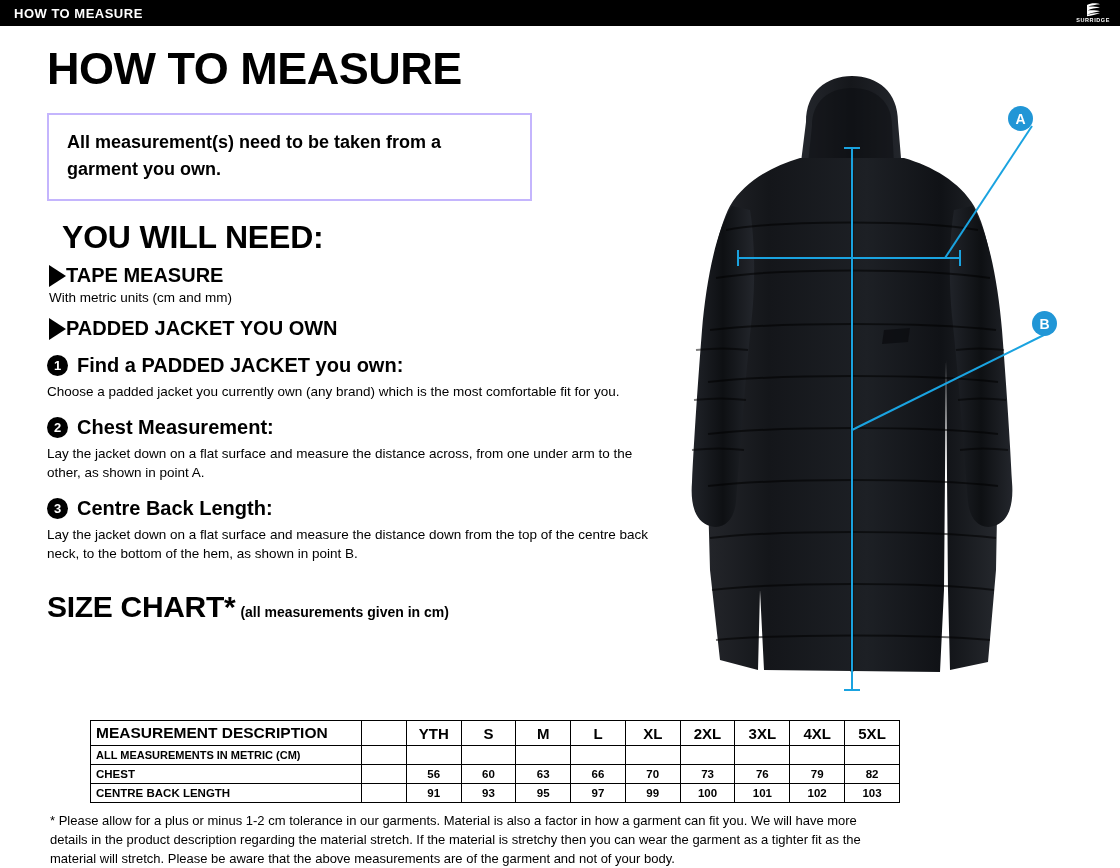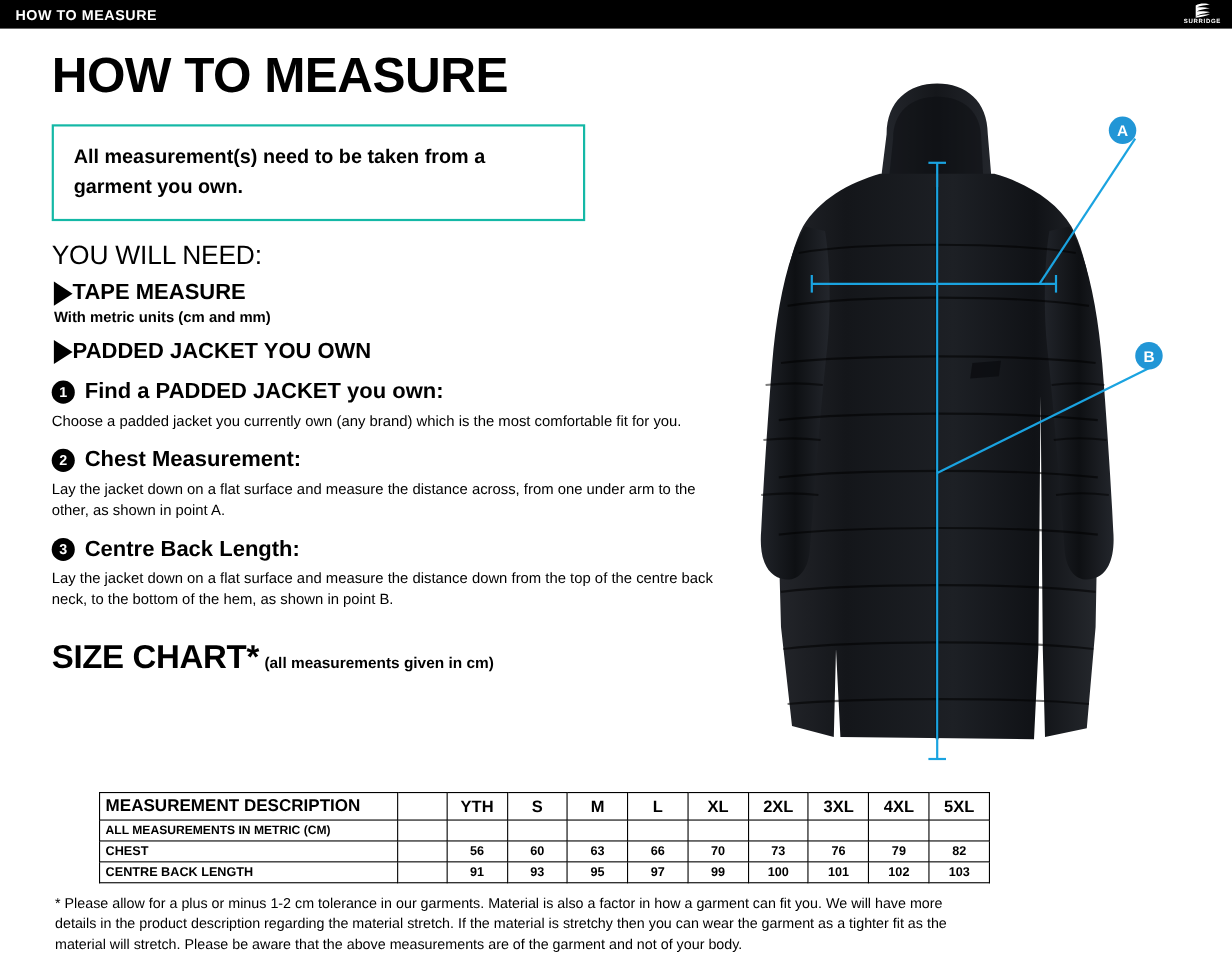--- a/index.html
+++ b/index.html
@@ -31,36 +31,36 @@
   .brand-name { font-size: 5.5px; font-weight: bold; letter-spacing: 0.6px; margin-top: 1px; }
 
   
   .left { position: absolute; left: 47px; top: 46px; width: 620px; }
 
   .h1 {
     font-size: 45px; font-weight: bold; letter-spacing: -0.5px;
     margin: 0 0 22px 0; line-height: 1;
   }
   .callout {
-    border: 2px solid #14b8a6; padding: 14px 18px 16px 18px; width: 485px;
+    border: 2px solid #c4b5fd; padding: 14px 18px 16px 18px; width: 485px;
     font-size: 18px; font-weight: bold; line-height: 1.5;
   }
   .h2 {
-    font-size: 24px; font-weight: normal; margin: 18px 0 8px 0; letter-spacing: -0.2px;
+    font-size: 32px; font-weight: bold; margin: 18px 0 8px 15px; letter-spacing: -0.2px;
   }
   .need-row { display: flex; align-items: center; gap: 0; margin-top: 4px; }
   .tri {
     width: 0; height: 0;
     border-left: 17px solid #000;
     border-top: 11px solid transparent;
     border-bottom: 11px solid transparent;
     margin-left: 2px;
   }
   .need-title { font-size: 20px; font-weight: bold; }
-  .need-sub { font-size: 13.5px; font-weight: bold; margin: 2px 0 10px 2px; line-height: 1.35; }
+  .need-sub { font-size: 13.5px; font-weight: normal; margin: 2px 0 10px 2px; line-height: 1.35; }
 
   .step { margin-top: 14px; }
   .step-head { display: flex; align-items: center; gap: 9px; }
   .badge {
     width: 21px; height: 21px; border-radius: 50%; background: #000; color: #fff;
     font-size: 13px; font-weight: bold; display: flex; align-items: center; justify-content: center;
     flex: 0 0 auto;
   }
   .step-title { font-size: 20px; font-weight: bold; }
   .step-body { font-size: 13.5px; font-weight: normal; line-height: 1.45; margin-top: 5px; }

